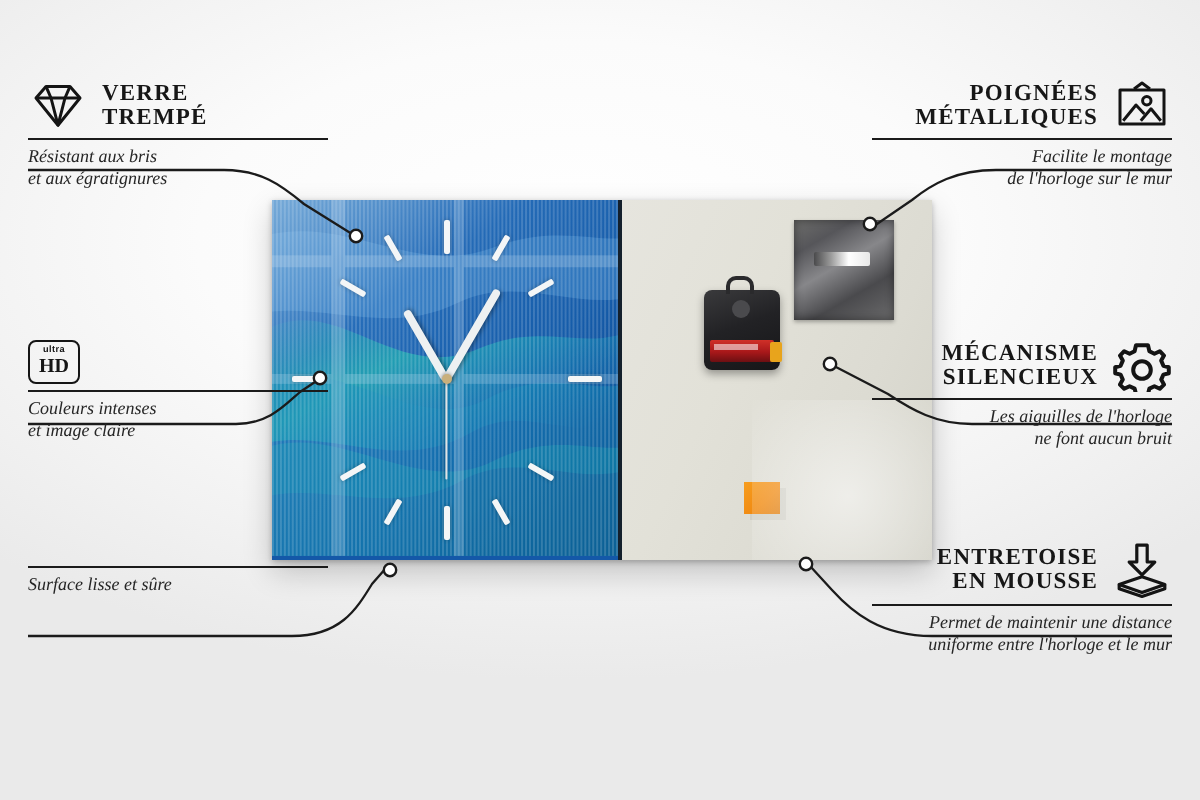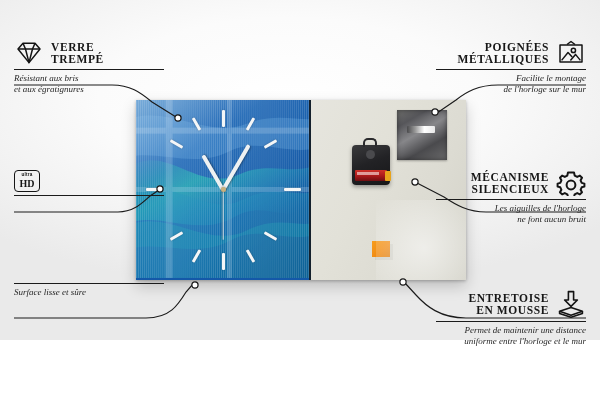--- a/index.html
+++ b/index.html
@@ -3,21 +3,21 @@
 <meta charset="utf-8">
 <style>
   * { box-sizing: border-box; margin: 0; padding: 0; }
   html, body {
     width: 600px; height: 400px;
     font-family: "Liberation Serif", "DejaVu Serif", serif;
     overflow: hidden;
   }
   #stage {
     position: relative;
-    width: 600px; height: 340px;
+    width: 600px; height: 400px;
     background:
       radial-gradient(ellipse 70% 55% at 48% 30%, #ffffff 0%, #fbfbfb 45%, #f2f2f2 75%, #eaeaea 100%);
   }
 
   
   .product {
     position: absolute;
     left: 136px; top: 100px;
     width: 330px; height: 180px;
     box-shadow: 0 6px 14px rgba(0,0,0,0.20), 0 1px 3px rgba(0,0,0,0.25);
@@ -305,20 +305,24 @@
         <span class="u">ultra</span>
         <span class="hd">HD</span>
       </div>
       <div>
         <div class="title">
           <br>
         </div>
       </div>
     </div>
     <div class="rule" style="width:150px;"></div>
+    <div class="sub">
+      <span>Couleurs intenses</span><br>
+      <span>et image claire</span>
+    </div>
   </div>
 
   <div class="callout left" style="left:14px; top:280px; width:150px;">
     <div class="rule" style="width:150px;"></div>
     <div class="sub">
       <span>Surface lisse et sûre</span>
     </div>
   </div>
 
   <div class="callout right" style="left:436px; top:40px; width:150px;">
@@ -366,21 +370,21 @@
         </g>
       </svg>
     </div>
     <div class="rule" style="width:150px;"></div>
     <div class="sub">
       <span>Les aiguilles de l'horloge</span><br>
       <span>ne font aucun bruit</span>
     </div>
   </div>
 
-  <div class="callout right" style="left:436px; top:290px; width:150px;">
+  <div class="callout right" style="left:436px; top:271px; width:150px;">
     <div class="head">
       <div>
         <div class="title">
           <span>ENTRETOISE</span><br>
           <span>EN MOUSSE</span>
         </div>
       </div>
       <svg class="icon" width="30" height="28" viewBox="0 0 30 28">
         <g fill="none" stroke="#141414" stroke-width="1.6" stroke-linejoin="round">
           <path d="M12.4,1.6 L17.6,1.6 L17.6,10 L21.4,10 L15,16.4 L8.6,10 L12.4,10 Z"></path>

